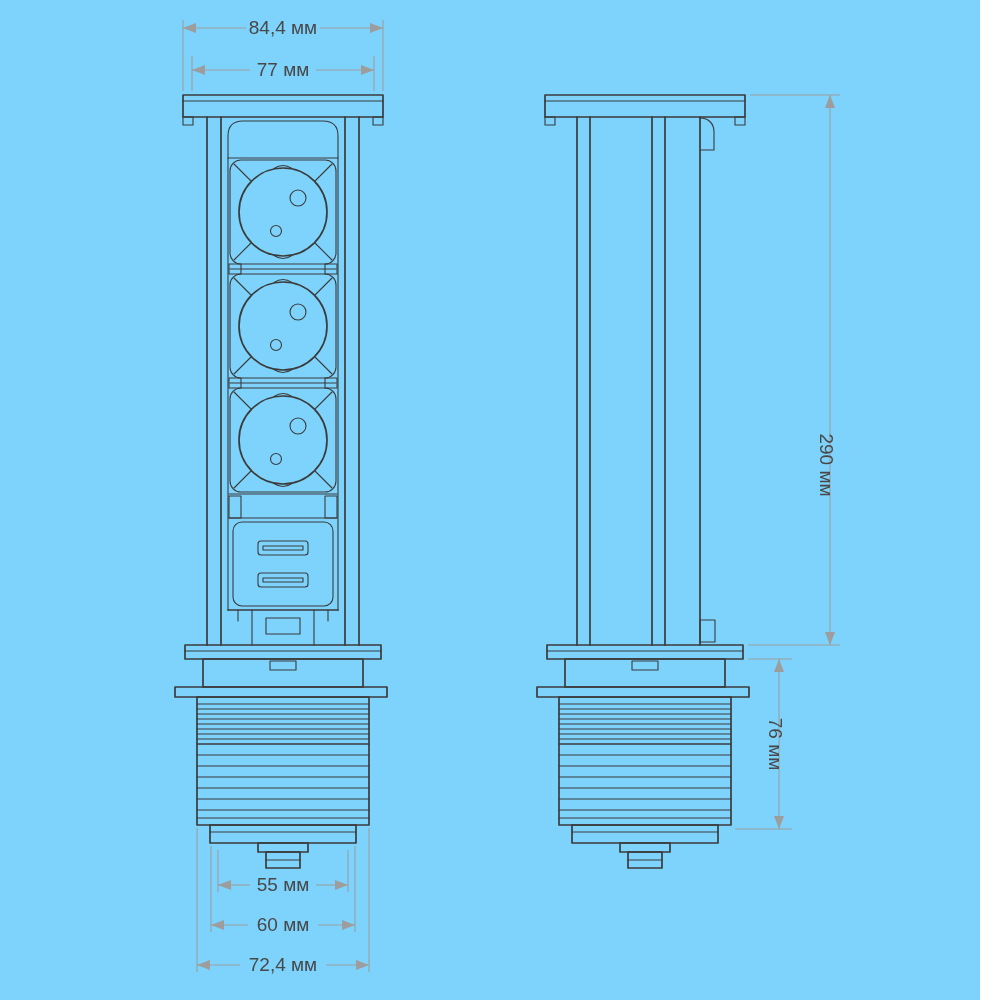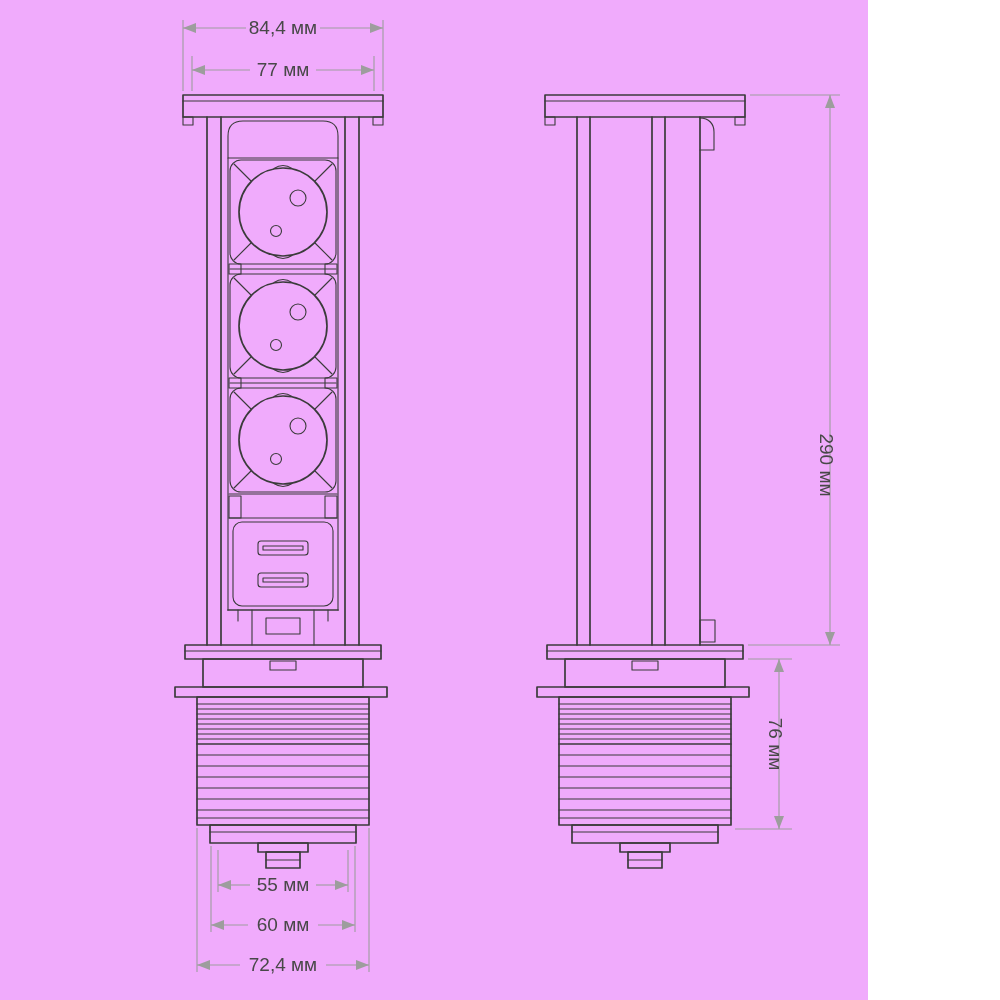--- a/index.html
+++ b/index.html
@@ -5,23 +5,23 @@
   html, body {
     margin: 0;
     padding: 0;
     background: #ffffff;
     width: 1000px;
     height: 1000px;
     font-family: "Liberation Sans", sans-serif;
   }
   #stage {
     position: relative;
-    width: 868px;
+    width: 980px;
     height: 1000px;
-    background: #f0abfc;
+    background: #7dd3fc;
     overflow: hidden;
   }
   svg { display: block; }
   .draw {
     fill: none;
     stroke: #3b3b3b;
     stroke-width: 1.7;
     stroke-linecap: round;
     stroke-linejoin: round;
   }

